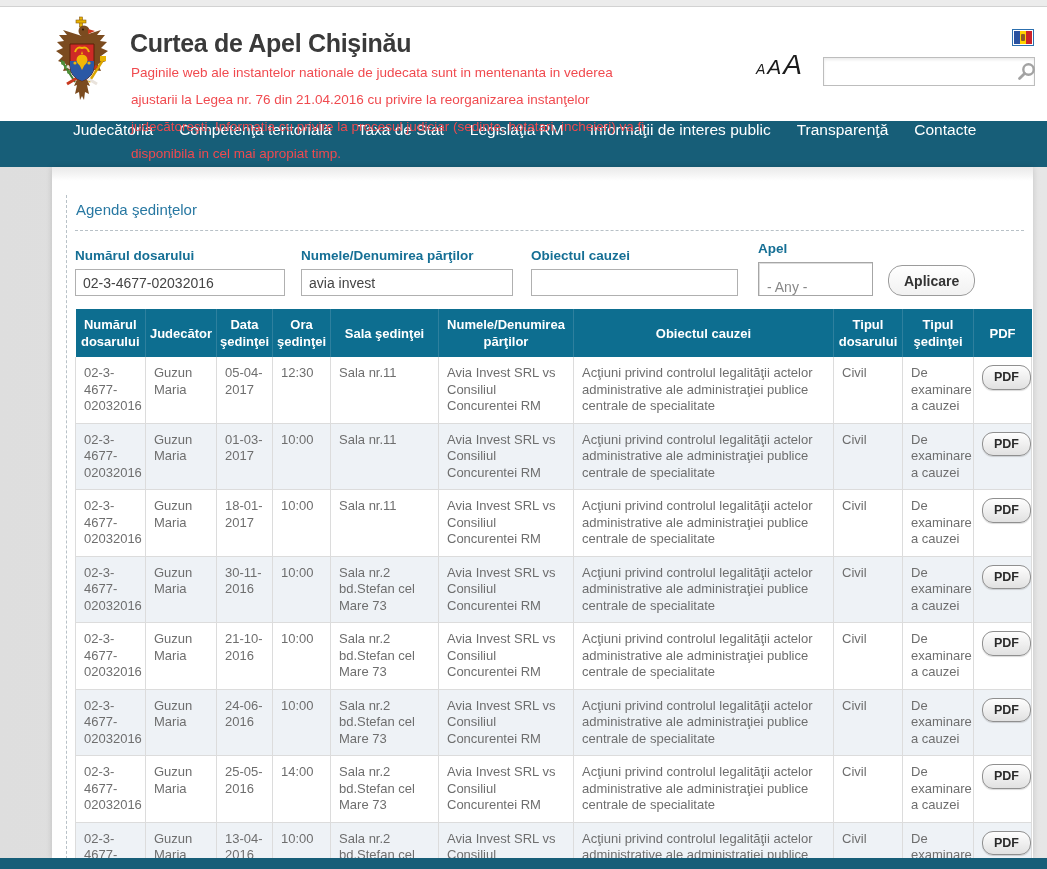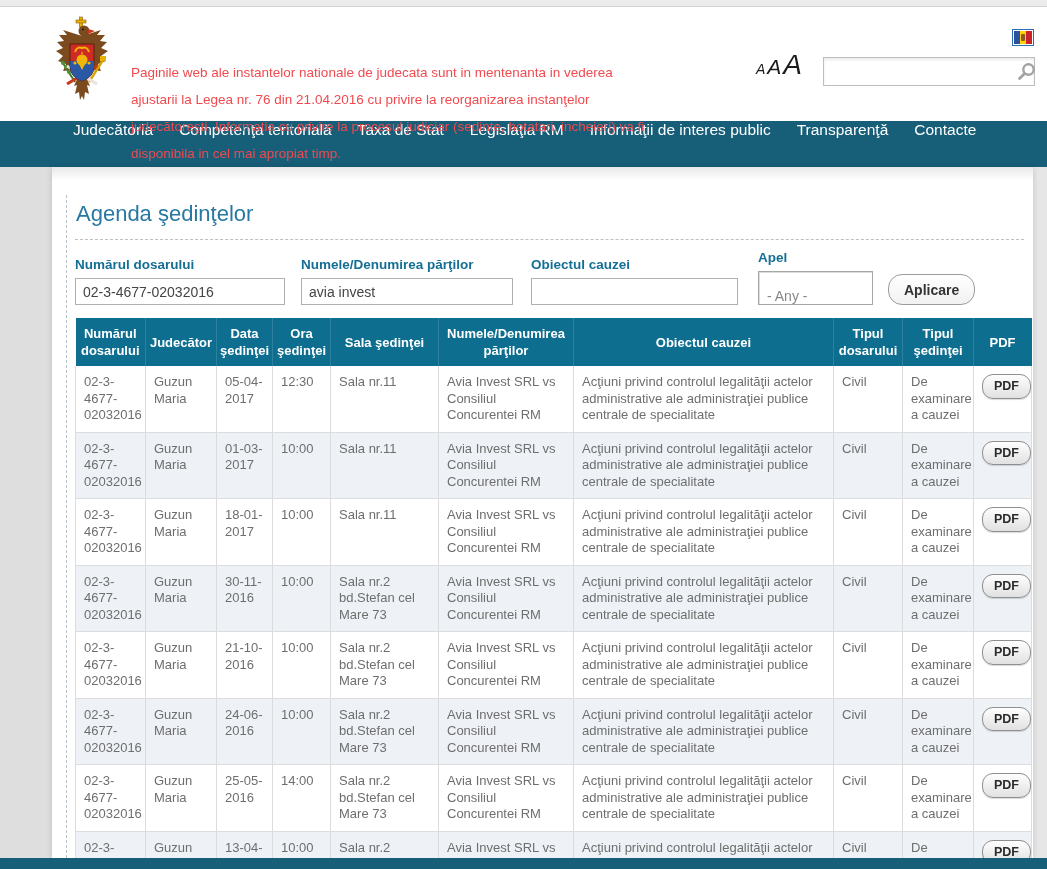--- a/index.html
+++ b/index.html
@@ -27,21 +27,21 @@
   .flag .y::after{content:""; position:absolute; left:50%; top:50%; width:4px; height:7px; margin:-3.5px 0 0 -2px; background:#8a5a28; border-radius:1px;}
 
   .nav{height:46px; background:var(--nav-teal); display:flex; padding-left:60px;}
   .nav-item{color:#fff; font-size:15.5px; padding:0 13px; cursor:pointer; white-space:nowrap;}
 
   .page-area{position:absolute; left:0; top:167px; right:0; bottom:11px; background:linear-gradient(90deg,#dedede 0,#e6e6e6 100%);}
   .panel{position:absolute; left:52px; top:0; width:981px; height:100%; background:#fff; box-shadow:0 0 6px rgba(0,0,0,0.15);}
   .panel::before{content:""; position:absolute; left:0; top:0; right:0; height:14px; background:linear-gradient(#e9e9e9,rgba(255,255,255,0));}
 
   .agenda{position:absolute; left:14px; top:28px; width:958px; border-left:1px dashed #b8c1c7; padding-left:8px;}
-  .agenda-heading{font-size:22px; color:var(--heading-color); padding:6px 0 12px 1px; font-weight:normal;}
+  .agenda-heading{font-size:15px; color:var(--heading-color); padding:6px 0 12px 1px; font-weight:normal;}
   .agenda-body{border-top:1px dashed #b8c1c7; padding-top:9px;}
 
   .filters{display:flex; align-items:flex-end; padding-top:1px;}
   .field{display:flex; flex-direction:column;}
   .field label{font-size:13.5px; font-weight:bold; color:var(--label-color); margin-bottom:6px;}
   .field input{height:27px; border:1px solid #b0b0b0; padding:0 7px; font-size:14px; color:#444; outline:none;}
   .f-case{width:210px; margin-right:16px;}
   .f-party{width:212px; margin-right:18px;}
   .f-object{width:207px; margin-right:20px;}
   .f-type{width:115px; margin-right:15px;}
@@ -95,20 +95,21 @@
       <path d="M17 45 H41 V50 Q41 61 29 65 Q17 61 17 50 Z" fill="#2B58A5"></path>
 
       <path d="M22 36 Q24 30 29 32 Q34 30 36 36" fill="none" stroke="#F2B705" stroke-width="2"></path>
       <circle cx="29" cy="44" r="5.5" fill="#F2B705"></circle>
       <path d="M26 48 L29 54 L32 48" fill="#F2B705"></path>
       <path d="M28 38 L29 35 L30 38 Z" fill="#F2B705"></path>
       <circle cx="22" cy="47" r="1.6" fill="#F2B705"></circle>
       <circle cx="36" cy="47" r="1.6" fill="#F2B705"></circle>
     </svg>
   </div>
+  <div class="site-title">Curtea de Apel Chişinău</div>
   <div class="notice">Paginile web ale instantelor nationale de judecata sunt in mentenanta in vederea ajustarii la Legea nr. 76 din 21.04.2016 cu privire la reorganizarea instanţelor judecătoreşti. Informatia cu privire la procesul judiciar (sedinte, hotatari, incheieri) va fi disponibila in cel mai apropiat timp.</div>
   <div class="font-sizers">
       <span class="fs-1">A</span>
       <span class="fs-2">A</span>
       <span class="fs-3">A</span>
     </div>
   <div class="search-box">
     <input type="text" value="" style="">
     <span class="search-icon">
       <svg width="19" height="19" viewBox="0 0 19 19">

